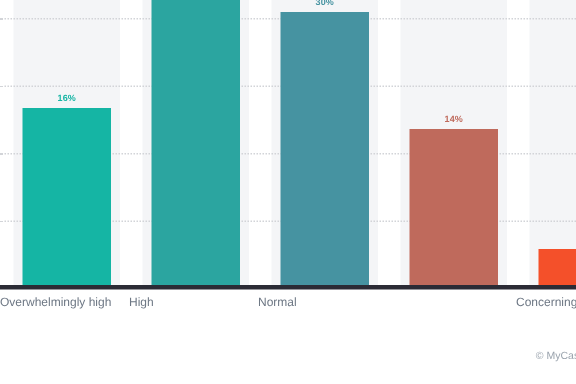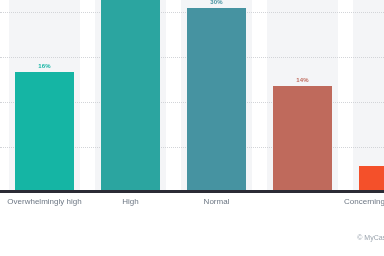--- a/index.html
+++ b/index.html
@@ -86,21 +86,21 @@
   #cat-labels {
     position: absolute;
     left: 0;
     top: 192px;
     width: 384px;
     height: 26px;
   }
   .cat-label {
     position: absolute;
     top: 5px;
-    text-align: center;
+    text-align: left;
     font-size: 8px;
     color: #6d7784;
     white-space: nowrap;
     overflow: hidden;
   }
 
   
   #footer {
     position: absolute;
     left: 0;

